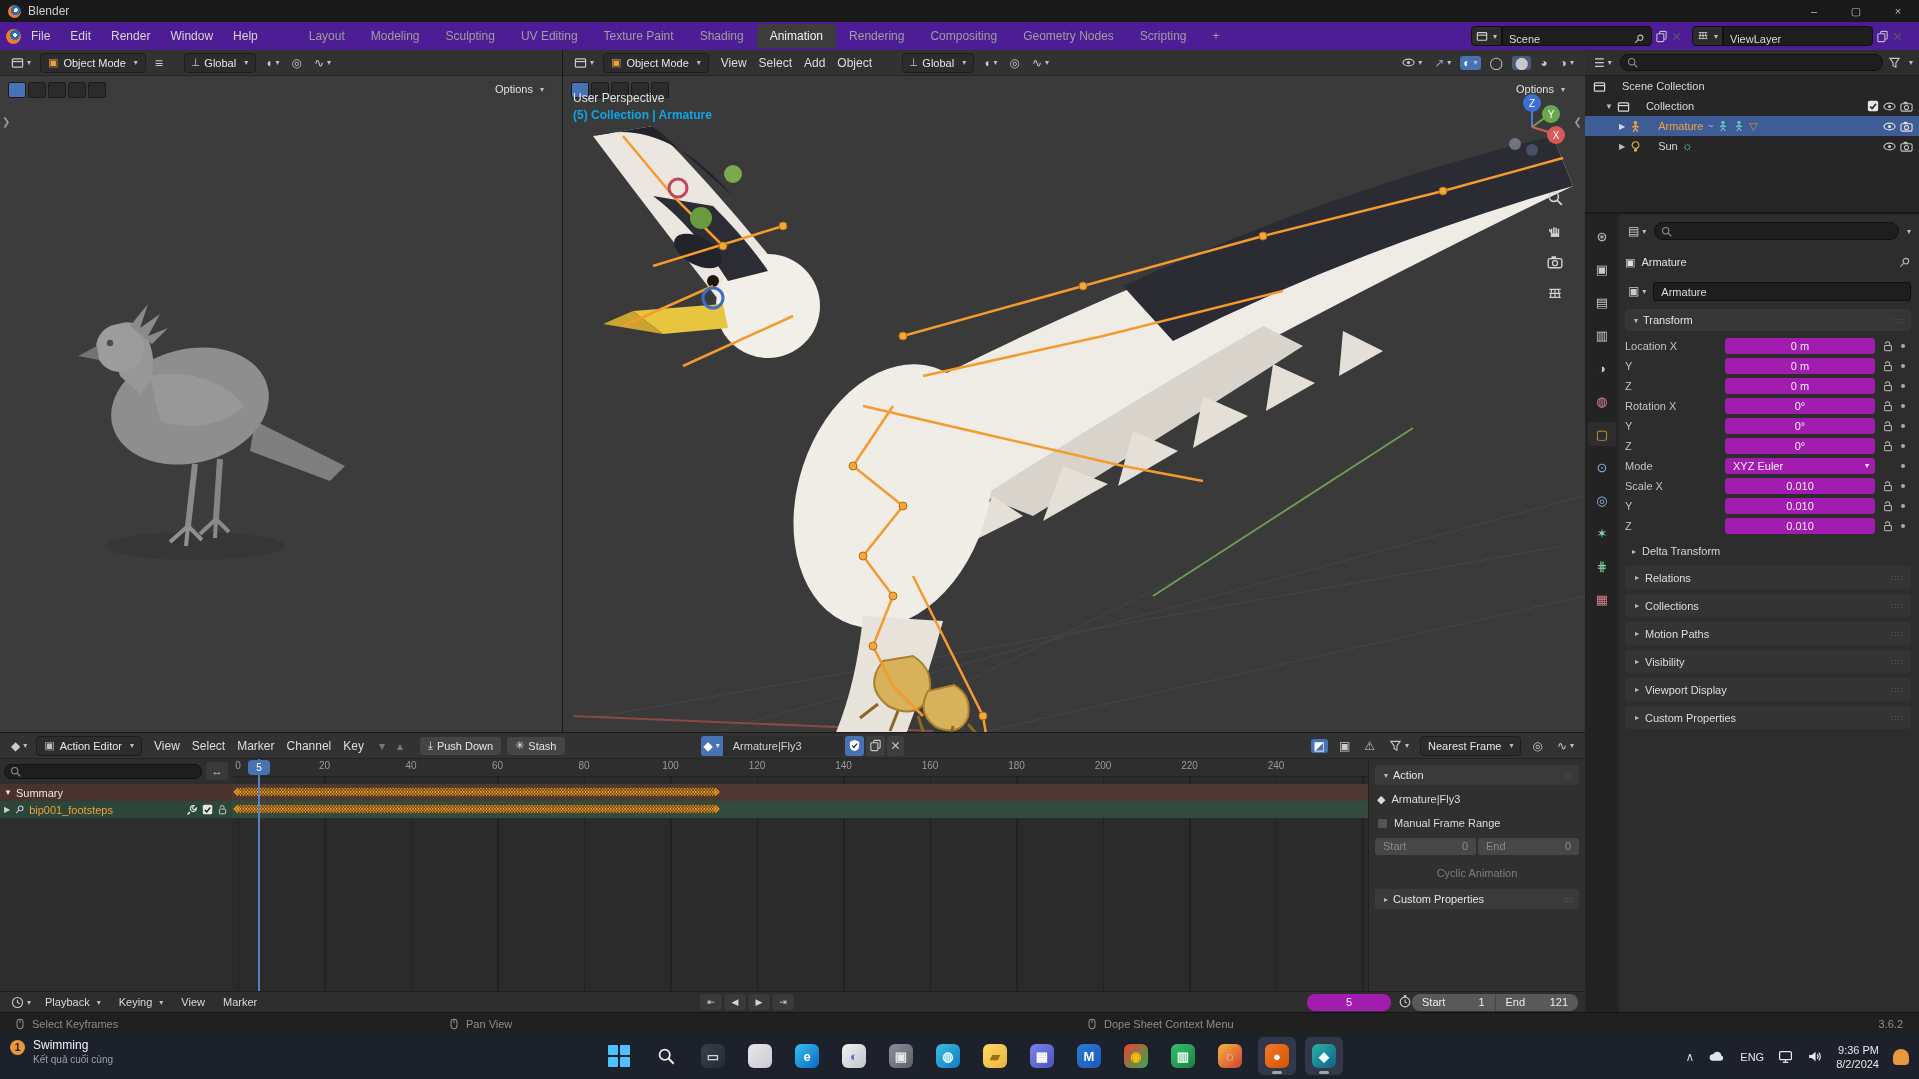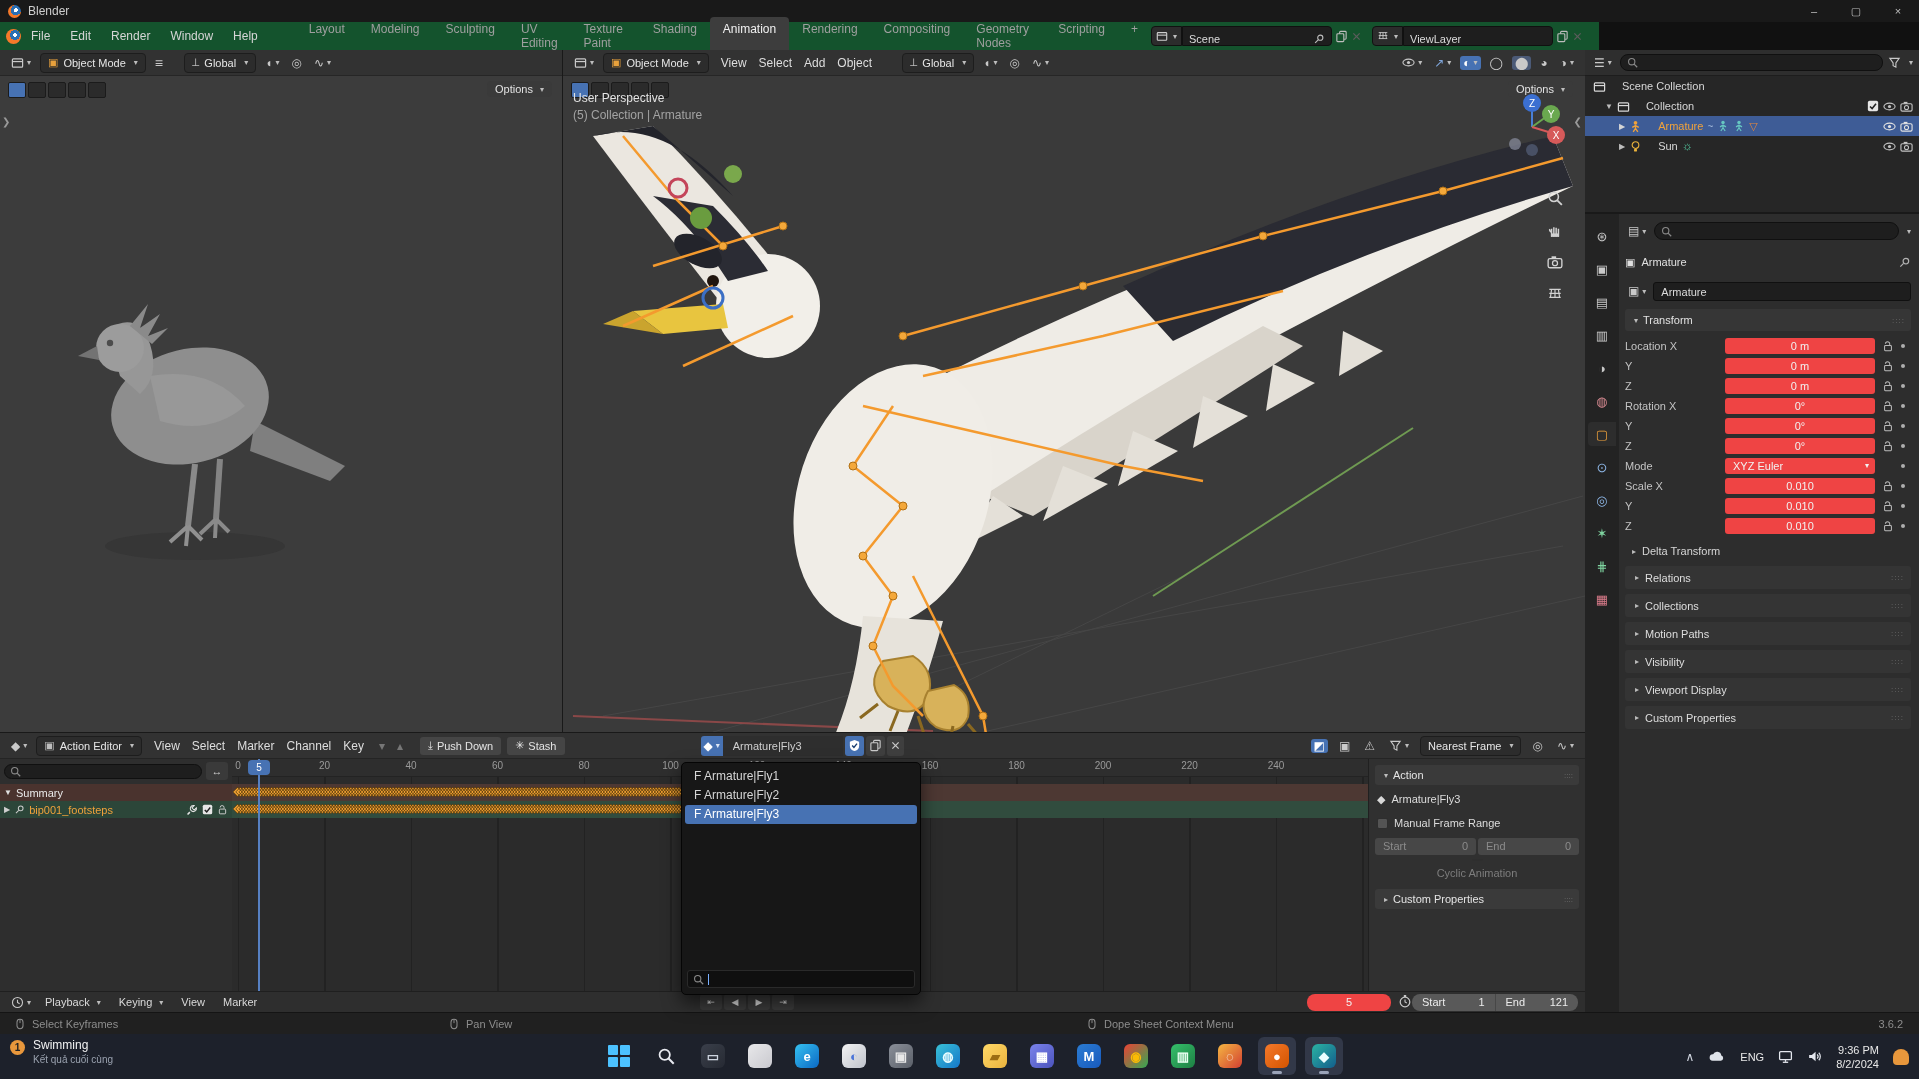--- a/index.html
+++ b/index.html
@@ -5,36 +5,36 @@
   * { margin:0; padding:0; box-sizing:border-box; }
   html,body { background:#000; }
   body { font-family:"Liberation Sans", sans-serif; font-size:11px; color:#d0d0d0; }
   #app { position:relative; width:1919px; height:1079px; background:#111; overflow:hidden; }
 
   
   .ic { display:inline-block; vertical-align:middle; flex:none; }
   .chev { font-size:8px; color:#bdbdbd; margin-left:3px; }
   .btn { display:inline-flex; align-items:center; gap:4px; background:#454545; border-radius:3px;
          padding:2px 8px; color:#e4e4e4; height:18px; }
-  .field { background:#ef4444; border-radius:3px; color:#f1f1f1; text-align:center; height:16px;
+  .field { background:#a21caf; border-radius:3px; color:#f1f1f1; text-align:center; height:16px;
            line-height:16px; }
   .dark-input { background:#1e1e1e; border:1px solid #101010; border-radius:4px; color:#dcdcdc; }
 
   
   #titlebar { position:absolute; left:0; top:0; width:1919px; height:22px; background:#191919;
               display:flex; align-items:center; padding-left:8px; }
   .blender-logo { width:13px; height:13px; border-radius:50%;
      background:radial-gradient(circle at 60% 40%, #fff 0 2px, #2a6fb4 2px 5px, #f5792a 5px 100%); }
   #titlebar .ttl { margin-left:7px; font-size:12px; color:#cfcfcf; }
   #win-controls { position:absolute; right:0; top:0; height:22px; display:flex; }
   #win-controls > div { width:42px; height:22px; display:flex; align-items:center; justify-content:center;
                         color:#bfbfbf; font-size:11px; }
 
   
-  #menubar { position:absolute; left:0; top:22px; width:1599px; height:28px; background:#14532d;
+  #menubar { position:absolute; left:0; top:22px; width:1919px; height:28px; background:#4c1d95;
              display:flex; align-items:center; padding:0 6px; }
   #menubar .menu-item { padding:4px 10px; color:#d6d6d6; font-size:12px; }
   #tabs { display:flex; margin-left:28px; }
   #tabs .tab { padding:5px 13px; color:#9f9f9f; font-size:12px; border-radius:4px 4px 0 0; }
   #tabs .tab.active { background:#3d3d3d; color:#f0f0f0; }
   #topbar-right { margin-left:auto; display:flex; gap:10px; align-items:center; padding-right:10px; }
   .datablock { display:flex; align-items:center; height:20px; }
   .datablock .db-icon { background:#2c2c2c; border:1px solid #111; border-radius:4px 0 0 4px;
       height:20px; display:flex; align-items:center; padding:0 4px; gap:2px; }
   .datablock .db-field { width:150px; height:20px; border-radius:0 4px 4px 0; display:flex;
@@ -52,21 +52,21 @@
               border-radius:4px; height:20px; padding:0 7px; color:#e6e6e6; }
   .vp-menu { color:#dedede; font-size:12px; padding:0 6px; }
   .hdr-iconbtn { color:#c9c9c9; padding:0 3px; font-size:12px; display:flex; align-items:center; }
   .tool-row { position:absolute; top:32px; left:8px; display:flex; gap:2px; }
   .tool-row .tbtn { width:18px; height:16px; background:#2b2b2b; border:1px solid #1b1b1b; border-radius:2px; }
   .tool-row .tbtn.active { background:#4772b3; }
   .options-btn { position:absolute; top:31px; display:flex; align-items:center; gap:4px; background:#3a3a3a;
                  border-radius:4px; padding:2px 8px; color:#e2e2e2; }
   .overlay-txt { position:absolute; left:10px; top:40px; line-height:17px; font-size:12px; }
   .overlay-txt .l1 { color:#e3e3e3; }
-  .overlay-txt .l2 { color:#a3a3a3; }
+  .overlay-txt .l2 { color:#0ea5e9;font-weight:bold; }
   .npanel-toggle { position:absolute; color:#9a9a9a; font-size:10px; top:66px; }
 
   
   #nav-gizmo { position:absolute; right:18px; top:42px; }
   .gz-ball { position:absolute; width:18px; height:18px; border-radius:50%; color:#fff; font-size:10px;
              display:flex; align-items:center; justify-content:center; }
   .side-tools { position:absolute; right:22px; top:140px; display:flex; flex-direction:column; gap:16px;
                 color:#d2d2d2; align-items:center; }
 
   
@@ -1185,28 +1185,14 @@
           <use href="#i-speaker"></use>
         </svg>
       <span id="tb-clock">
         <div>9:36 PM</div>
         <div>8/2/2024</div>
       </span>
       <span class="bell"></span>
     </div>
   </div>
 
-  <div id="popup">
-    <div>
-
-    <div class="pp-item">F Armature|Fly1</div>
-        <div class="pp-item">F Armature|Fly2</div>
-        <div class="pp-item selected">F Armature|Fly3</div>
-      </div>
-    <div id="popup-search">
-      <svg class="ic" width="11" height="11" style="color:#8a8a8a">
-          <use href="#i-search"></use>
-        </svg>
-      <span class="caret"></span>
-    </div>
-  </div>
 
 </div>
 
 </body></html>

